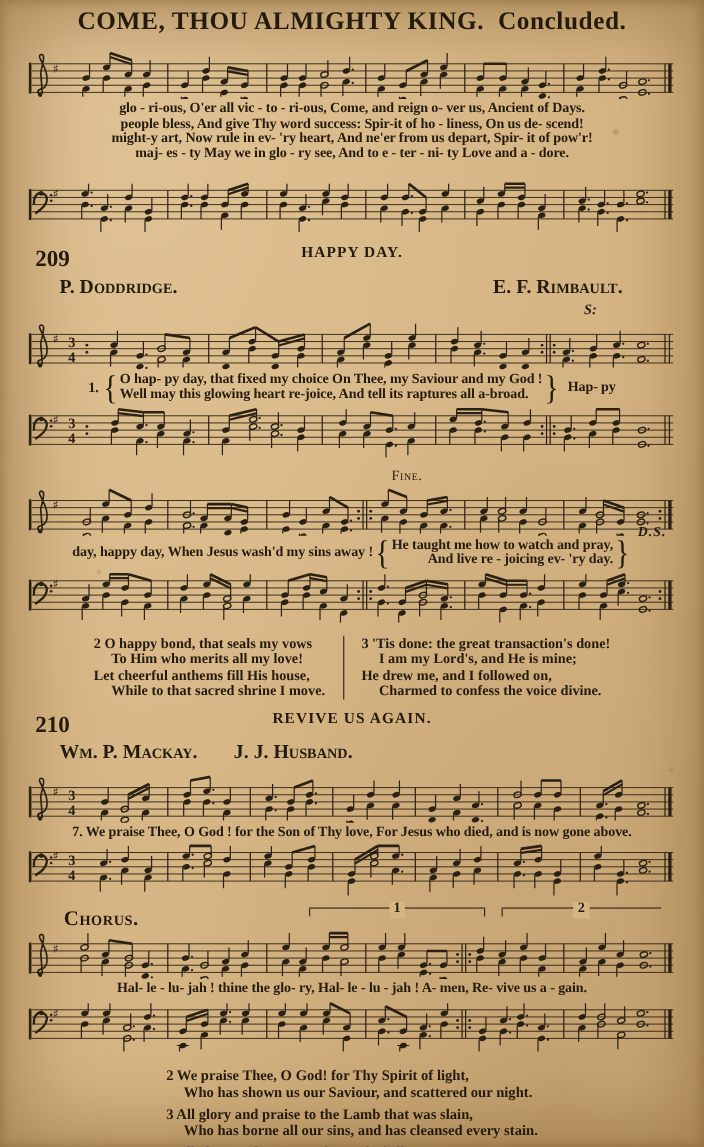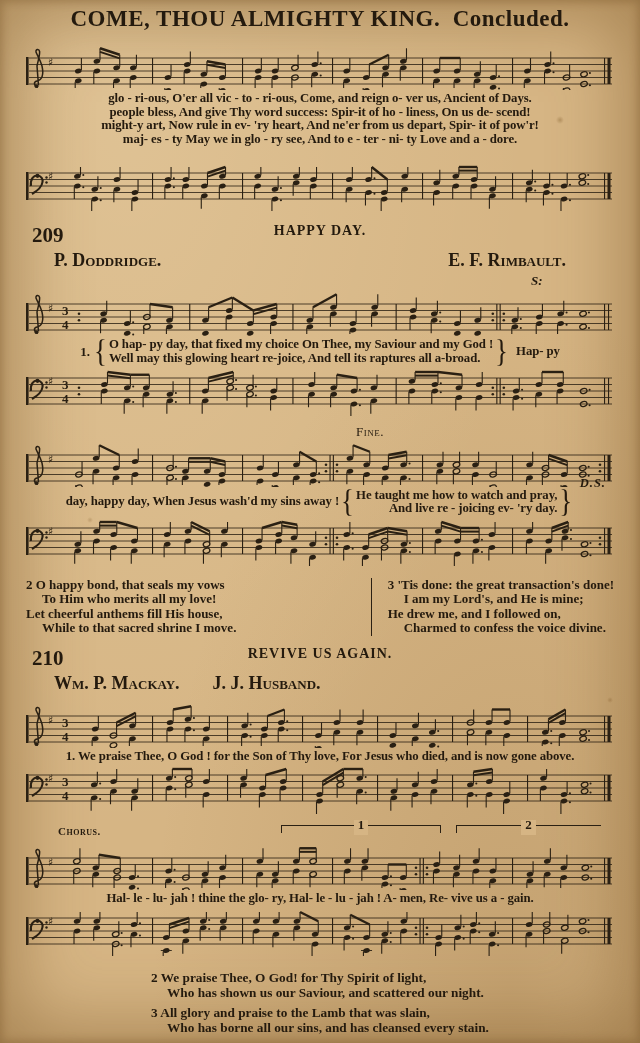--- a/index.html
+++ b/index.html
@@ -24,27 +24,27 @@
   .hymnnum{position:absolute;left:6px;top:0;font-size:21px;font-weight:bold;text-align:right;}
   .hymntitle{text-align:center;font-size:14px;font-weight:bold;letter-spacing:1px;}
   .authors{display:flex;font-variant:small-caps;font-weight:bold;font-size:18px;
     margin-top:1px;height:19px;}
   .authL{padding-left:28px;}
   .authR{margin-left:auto;padding-right:48px;}
   .annrow{position:relative;height:13px;}
   .segno{position:absolute;left:505px;top:2px;font-style:italic;font-weight:bold;font-size:13px;}
   .fine{position:absolute;left:330px;top:0;font-variant:small-caps;font-weight:normal;font-size:13px;letter-spacing:.5px;}
   .ds{position:absolute;right:8px;top:12px;font-style:italic;font-weight:bold;font-size:12.5px;letter-spacing:1px;margin-top:40px;}
-  .chorus{position:absolute;left:32px;top:0;font-variant:small-caps;font-weight:bold;font-size:11px;letter-spacing:.5px;}
+  .chorus{position:absolute;left:32px;top:0;font-variant:small-caps;font-weight:bold;font-size:19px;letter-spacing:.5px;}
   .bracerow{display:flex;align-items:center;justify-content:center;margin:2px 0;}
   .brace{font-size:27px;font-weight:normal;line-height:22px;transform:scaleY(1.15);padding:0 2px;}
   .vno{font-size:13px;font-weight:bold;padding-right:2px;}
   .tail{font-weight:bold;font-size:12.8px;padding-left:6px;letter-spacing:-.1px;}
   .pair div{text-align:left;font-weight:bold;font-size:12.8px;line-height:13.6px;letter-spacing:-.1px;}
-  .vrow{display:flex;justify-content:space-between;margin-top:10px;font-weight:bold;font-size:13px;line-height:14.5px;}
+  .vrow{display:flex;justify-content:center;margin-top:10px;font-weight:bold;font-size:13px;line-height:14.5px;}
   .vcol{text-align:left;}
   .vcol2{border-left:1.5px solid #2a2013;margin-left:16px;padding-left:16px;}
   .in{padding-left:16px;}
   .volta{position:absolute;top:0;height:9px;border-top:1.7px solid #2a2013;display:flex;justify-content:center;}
   .volta .tickL{position:absolute;left:0;top:0;height:7px;border-left:1.7px solid #2a2013;}
   .volta .tickR{position:absolute;right:0;top:0;height:7px;border-left:1.7px solid #2a2013;}
   .volta b{background:#d6b584;font-size:13px;line-height:10px;margin-top:-6px;padding:0 4px;}
   .botverses{width:fit-content;margin:12px auto 0;text-align:left;font-weight:bold;
     font-size:13.3px;line-height:15px;}
   .botverses .verse{margin-bottom:5px;}
@@ -1059,21 +1059,21 @@
           <line x1="533.2862501718104" y1="42.5" x2="533.2862501718104" y2="52" stroke="#2a2013" stroke-width="1.1"></line>
           <line x1="522.4440332769727" y1="25.25" x2="539.4862501718104" y2="15.5" stroke="#2a2013" stroke-width="2.4"></line>
           <line x1="522.4440332769727" y1="28.85" x2="539.4862501718104" y2="19.1" stroke="#2a2013" stroke-width="2"></line>
           <ellipse cx="557.1198260063926" cy="38.25" rx="3.4" ry="2.4" transform="rotate(-18 557.1198260063926 38.25)" fill="none" stroke="#2a2013" stroke-width="1.3"></ellipse>
           <ellipse cx="557.1198260063926" cy="44.75" rx="3.4" ry="2.4" transform="rotate(-18 557.1198260063926 44.75)" fill="none" stroke="#2a2013" stroke-width="1.3"></ellipse>
           <circle cx="563.0198260063926" cy="37.05" r="1.05" fill="#2a2013"></circle>
           <circle cx="563.0198260063926" cy="45.95" r="1.05" fill="#2a2013"></circle>
           <rect x="578" y="22" width="1.1" height="26" fill="#2a2013"></rect>
           <rect x="581.5" y="22" width="3" height="26" fill="#2a2013"></rect>
         </svg>
-      <div class="lyr" style="margin:2px 0;">1.  We praise Thee, O God ! for the Son of Thy love, For  Jesus who died, and is now gone above.</div>
+      <div class="lyr" style="margin:2px 0;">7.  We praise Thee, O God ! for the Son of Thy love, For  Jesus who died, and is now gone above.</div>
       <svg class="staff" width="588" height="52">
           <line x1="3" y1="10" x2="586" y2="10" stroke="#2a2013" stroke-width="0.9" opacity="0.9"></line>
           <line x1="3" y1="16.5" x2="586" y2="16.5" stroke="#2a2013" stroke-width="0.9" opacity="0.9"></line>
           <line x1="3" y1="23" x2="586" y2="23" stroke="#2a2013" stroke-width="0.9" opacity="0.9"></line>
           <line x1="3" y1="29.5" x2="586" y2="29.5" stroke="#2a2013" stroke-width="0.9" opacity="0.9"></line>
           <line x1="3" y1="36" x2="586" y2="36" stroke="#2a2013" stroke-width="0.9" opacity="0.9"></line>
           <rect x="0" y="9" width="2.6" height="28" fill="#2a2013"></rect>
           <path d="M 5 23 C 4 16 8 12 11.5 12.5 C 15.5 13 17 16 16.5 19 C 16 23.5 11 28 6 31" fill="none" stroke="#2a2013" stroke-width="2.1"></path>
           <circle cx="11.5" cy="12.8" r="2.1" fill="#2a2013"></circle>
           <circle cx="20.5" cy="14.5" r="1.2" fill="#2a2013"></circle>

